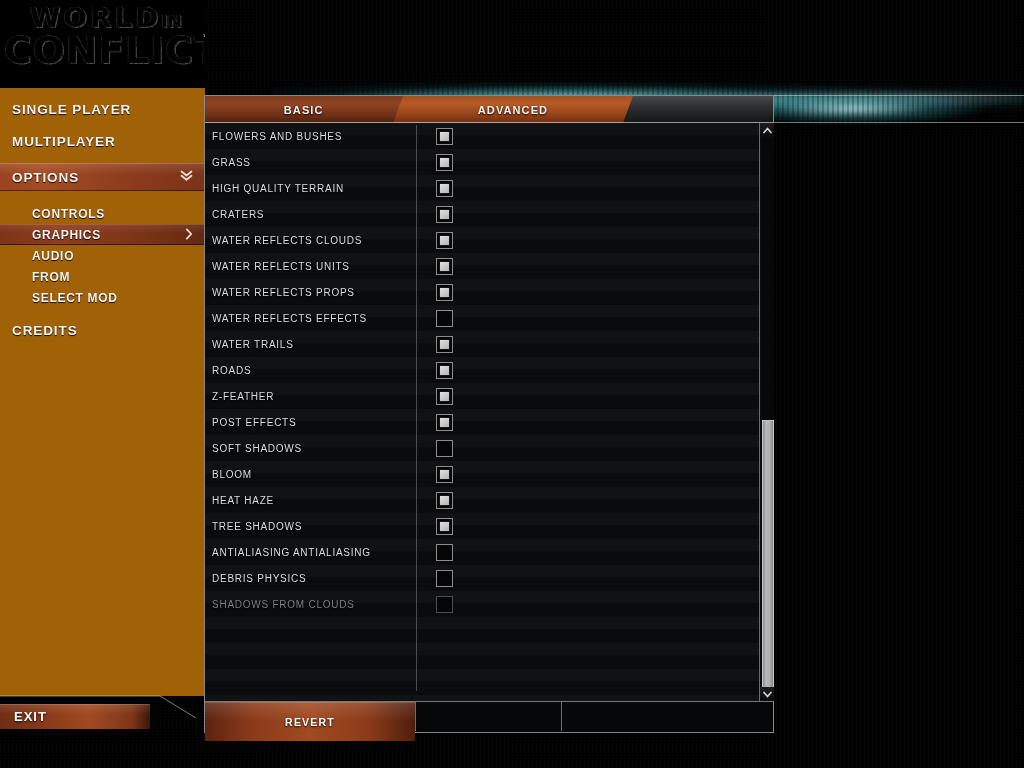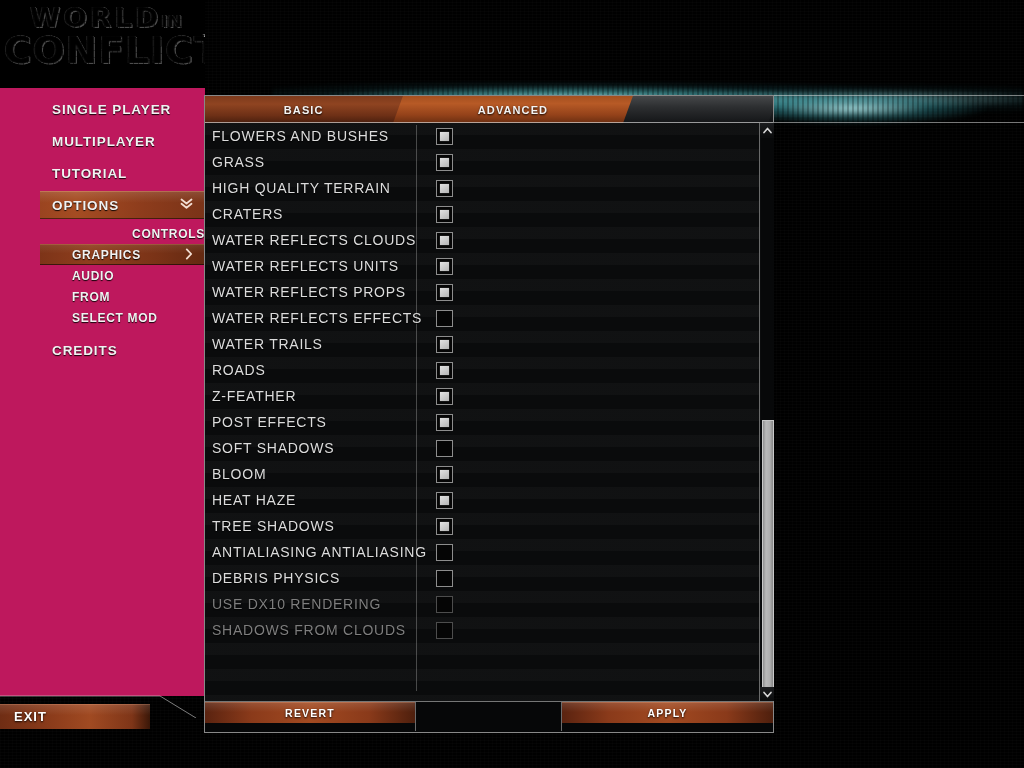--- a/index.html
+++ b/index.html
@@ -74,22 +74,21 @@
   }
 
   
   .right-hline{
     position:absolute; height:1px; background:rgba(215,215,215,.55);
   }
 
   
   #sidebar{
     position:absolute; left:0; top:88px; width:205px; height:608px;
-    background:#be185d;
-    padding-left:40px;
+    background:#a16207;
   }
   #sidebar-top-line{
     position:absolute; left:0; top:88px; width:205px; height:1px;
     background:rgba(230,230,230,.75);
   }
   .nav-item{
     position:relative; height:28px; display:flex; align-items:center;
     padding-left:12px; cursor:pointer; user-select:none;
   }
   .nav-item .lbl{
@@ -188,21 +187,21 @@
       rgba(255,255,255,.028) 0 12px, rgba(0,0,0,0) 12px 26px);
   }
   #list-vdiv{
     position:absolute; left:211px; top:2px; width:1px; height:566px;
     background:rgba(190,190,190,.35);
   }
   .row{
     position:relative; height:26px; display:flex; align-items:center;
   }
   .row .name{
-    position:absolute; left:7px; font-size:14px; letter-spacing:.75px;
+    position:absolute; left:7px; font-size:10px; letter-spacing:.75px;
     color:#dcdcdc; text-shadow:0 1px 1px rgba(0,0,0,.9); white-space:nowrap;
   }
   .row.disabled .name{ color:#7e7e7e; }
   .cbox{
     position:absolute; left:231px; width:17px; height:17px;
     border:1px solid #8d8d8d; background:#050505; cursor:pointer;
     display:flex; align-items:center; justify-content:center;
   }
   .cbox .inner{ width:9px; height:9px; background:transparent; }
   .cbox.checked .inner{
@@ -230,21 +229,21 @@
     border:1px solid #c8c8c8;
   }
 
   
   #actionbar{
     position:absolute; left:0; bottom:0; width:100%; height:31px;
     background:#060708; border-top:1px solid rgba(210,210,210,.55);
     display:flex;
   }
   .abtn{
-    height:21px; display:flex; align-items:center; justify-content:center;
+    height:39px; display:flex; align-items:center; justify-content:center;
     cursor:pointer; user-select:none;
     background:
       linear-gradient(180deg, rgba(255,255,255,.13) 0%, rgba(255,255,255,0) 48%),
       linear-gradient(90deg,#5a2310 0%,#8a3a1a 22%,#a24a21 50%,#8a3a1a 78%,#4e1f0d 100%);
     box-shadow:inset 0 1px 0 rgba(255,185,145,.25);
   }
   .abtn .lbl{ font-size:10.5px; font-weight:bold; letter-spacing:1.2px; color:#fff;
     text-shadow:0 1px 2px rgba(0,0,0,.95); }
   #btn-revert{ width:210px; }
   #btn-gap{ width:145px; background:#060708; }
@@ -283,36 +282,33 @@
     <div class="nav-item">
       <span class="lbl">SINGLE PLAYER</span>
     </div>
     <div class="gap-b"></div>
 
     <div class="nav-item">
       <span class="lbl">MULTIPLAYER</span>
     </div>
     <div class="gap-b"></div>
 
-    <div class="nav-item">
-      <span class="lbl">TUTORIAL</span>
-    </div>
     <div class="gap-b"></div>
 
     <div class="nav-item active">
       <span class="lbl">OPTIONS</span>
       <span class="nav-chevron chev-dbl">
         <svg width="13" height="12" viewBox="0 0 13 12">
           <path d="M1.5 1.5 L6.5 5.5 L11.5 1.5" fill="none" stroke="#f3ddd2" stroke-width="1.8" stroke-linecap="round" stroke-linejoin="round"></path>
           <path d="M1.5 5.8 L6.5 9.8 L11.5 5.8" fill="none" stroke="#f3ddd2" stroke-width="1.8" stroke-linecap="round" stroke-linejoin="round"></path>
         </svg>
       </span>
     </div>
 
-    <div class="nav-item sub" style="margin-top:4px;justify-content:flex-end;">
+    <div class="nav-item sub" style="margin-top:12px;">
       <span class="lbl">CONTROLS</span>
     </div>
 
     <div class="nav-item sub active-sub">
       <span class="lbl">GRAPHICS</span>
       <span class="nav-chevron">
         <svg width="8" height="12" viewBox="0 0 8 12">
           <path d="M1.8 1.4 L6.2 6 L1.8 10.6" fill="none" stroke="#f3ddd2" stroke-width="1.8" stroke-linecap="round" stroke-linejoin="round"></path>
         </svg>
       </span>
@@ -463,26 +459,20 @@
               <div class="inner"></div>
             </div>
           </div>
           <div class="row">
             <span class="name">DEBRIS PHYSICS</span>
             <div class="cbox">
               <div class="inner"></div>
             </div>
           </div>
           <div class="row disabled">
-            <span class="name">USE DX10 RENDERING</span>
-            <div class="cbox">
-              <div class="inner"></div>
-            </div>
-          </div>
-          <div class="row disabled">
             <span class="name">SHADOWS FROM CLOUDS</span>
             <div class="cbox">
               <div class="inner"></div>
             </div>
           </div>
         </div>
     </div>
 
     <div id="scroll">
       <div class="sb-btn" id="sb-up">
@@ -500,19 +490,16 @@
       </div>
     </div>
 
     <div id="actionbar">
       <div class="abtn" id="btn-revert">
         <span class="lbl">REVERT</span>
       </div>
       <div class="abtn-sep"></div>
       <div id="btn-gap"></div>
       <div class="abtn-sep"></div>
-      <div class="abtn" id="btn-apply">
-        <span class="lbl">APPLY</span>
-      </div>
     </div>
 
   </div>
 </div>
 
 </body></html>

